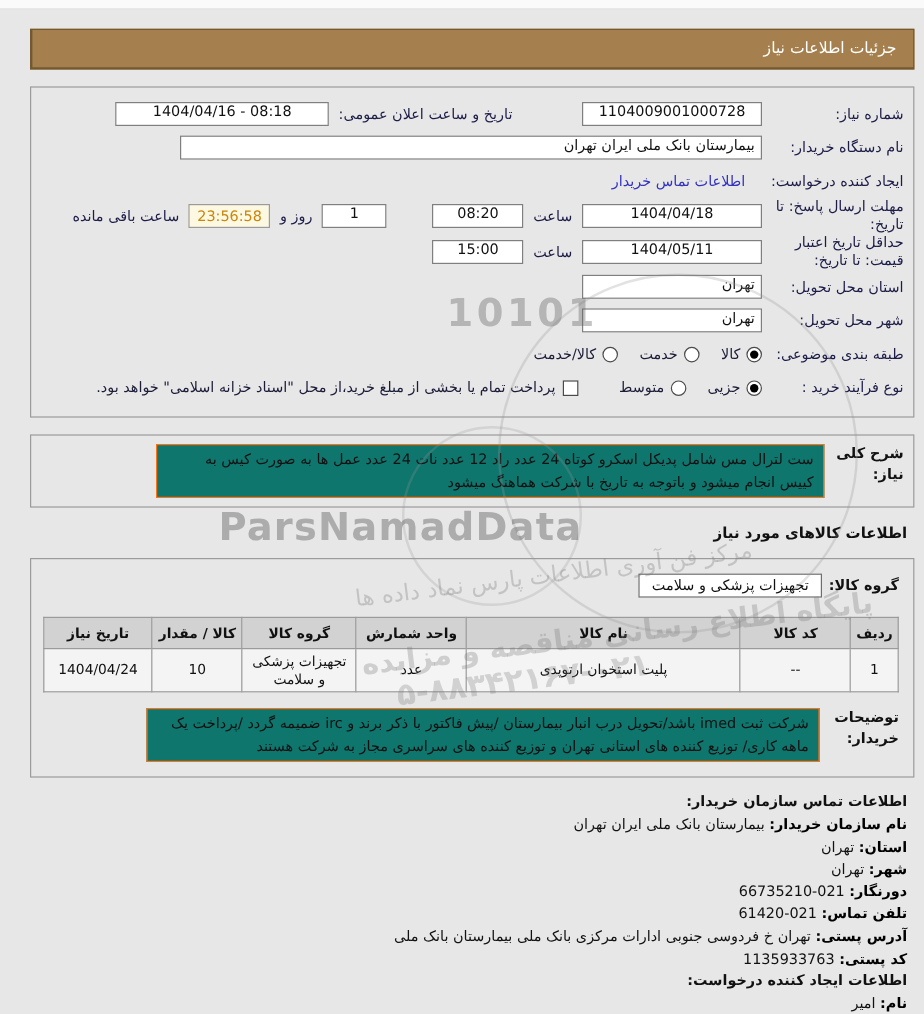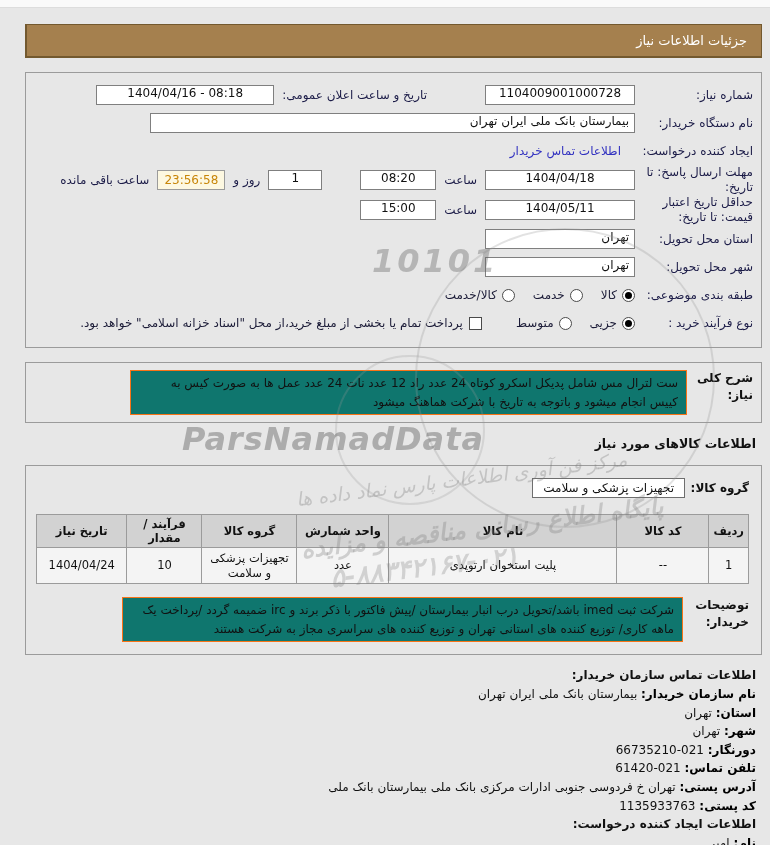--- a/index.html
+++ b/index.html
@@ -71,21 +71,21 @@
     background:#f4f4f4; border:1px solid #9b9b9b; color:#111;
     height:36px; padding:2px 4px; text-align:center; line-height:1.3;
   }
   .notes-row { display:flex; align-items:flex-start; margin-top:13px; }
   .notes-lbl { width:66px; }
   .bottom { margin:11px 14px 0 0; line-height:1.55; color:#111; }
   .bottom .line b { color:#000; }
   .bottom .head { font-weight:bold; }
 
   
-  .watermark { position:absolute; inset:0; pointer-events:none; z-index:40;font-style:italic; }
+  .watermark { position:absolute; inset:0; pointer-events:none; z-index:40; }
   .watermark > div { position:absolute; white-space:nowrap; }
   .wm-circle1 { left:415px; top:228px; width:300px; height:300px;
     border:2px solid rgba(150,150,150,.28); border-radius:50%; }
   .wm-circle2 { left:335px; top:355px; width:150px; height:150px;
     border:2px solid rgba(150,150,150,.25); border-radius:50%; }
   .wm-digits { left:372px; top:242px; font-size:32px; font-weight:bold;
     color:rgba(100,100,100,.38); letter-spacing:3px; }
   .wm-brand { left:182px; top:420px; font-size:32px; font-weight:bold;
     color:rgba(90,90,90,.42); letter-spacing:1px; }
   .wm-line1 { left:295px; top:468px; font-size:19px;
@@ -214,21 +214,21 @@
   </div>
 
   <table class="goods">
     <thead>
       <tr>
         <th style="width:38px">ردیف</th>
         <th style="width:92px">کد کالا</th>
         <th style="width:228px">نام کالا</th>
         <th style="width:92px">واحد شمارش</th>
         <th style="width:95px">گروه کالا</th>
-        <th style="width:75px">فرآیند / مقدار</th>
+        <th style="width:75px">کالا / مقدار</th>
         <th>تاریخ نیاز</th>
       </tr>
     </thead>
     <tbody>
       <tr>
         <td>1</td>
         <td>--</td>
         <td>پلیت استخوان ارتوپدی</td>
         <td>عدد</td>
         <td>تجهیزات پزشکی و سلامت</td>

